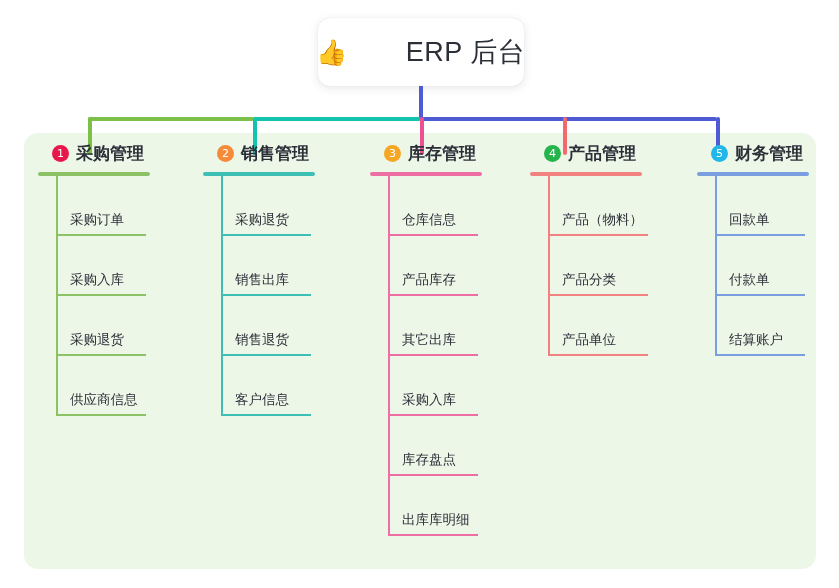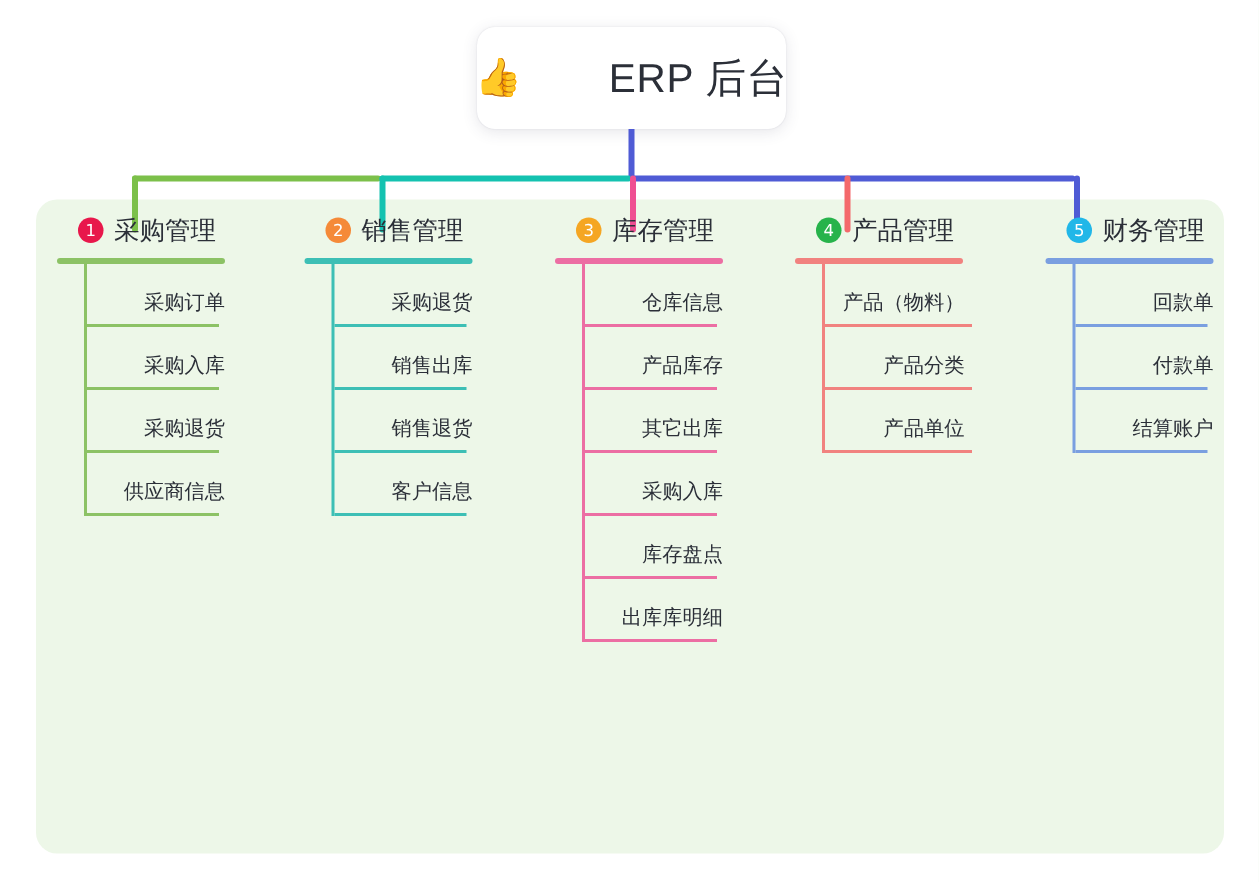--- a/index.html
+++ b/index.html
@@ -100,46 +100,46 @@
     font-size: 11px;
     line-height: 17px;
     text-align: center;
     flex: 0 0 auto;
     font-family: "DejaVu Sans", sans-serif;
   }
   .col-title {
     font-size: 17px;
     color: #2b2f38;
     white-space: nowrap;
+    font-weight: bold;
   }
   .head-rule {
     height: 4px;
     margin-top: 6px;
     border-radius: 2px;
   }
   .items {
     position: relative;
     margin-top: 0;
     padding-left: 18px;
   }
   .spine {
     position: absolute;
     left: 18px;
     top: 0;
     bottom: 0;
     width: 2px;
   }
   .item {
     position: relative;
-    height: 42px;
+    height: 60px;
     display: flex;
     align-items: flex-end;
     padding-left: 14px;
     box-sizing: border-box;
-    justify-content: flex-end;
   }
   .item-label {
     font-size: 13.5px;
     color: #2b2f38;
     white-space: nowrap;
     padding-bottom: 7px;
   }
   .item-rule {
     position: absolute;
     left: 2px;

